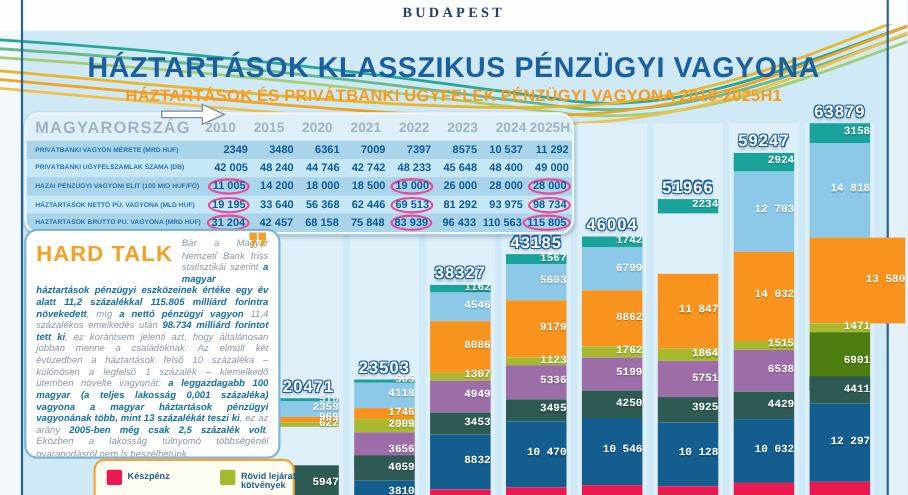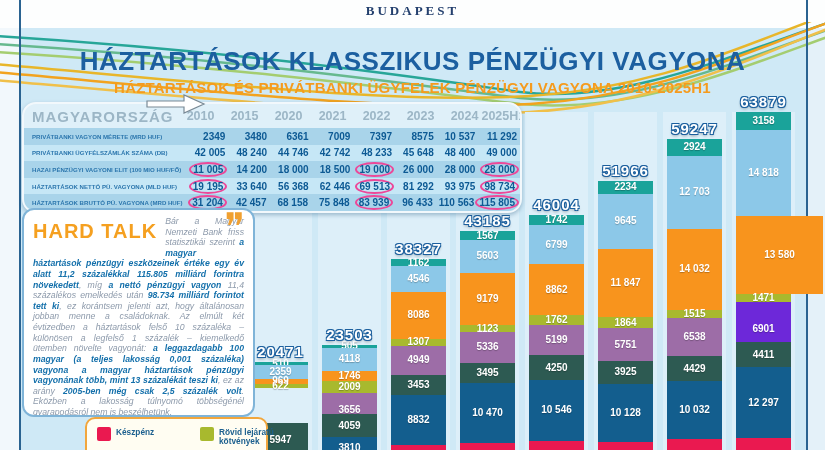--- a/index.html
+++ b/index.html
@@ -35,23 +35,23 @@
          white-space:nowrap;}
   .tcell.circ span{display:inline-block;border:2px solid #ec4899;border-radius:50%;
                    padding:0 2px;margin:-2px -2px;}
   .arrow-icon{position:absolute;left:146px;top:92px;z-index:6;}
   
   #chart{position:absolute;left:0;top:0;width:825px;height:450px;z-index:2;}
   .palecol{position:absolute;top:112px;height:345px;width:63px;background:#ddeff9;}
   .chart-edge{position:absolute;left:255px;top:216px;width:2px;height:234px;background:#5a9cc8;}
   .bar{position:absolute;z-index:3;}
   .seg{position:absolute;left:0;width:100%;}
-  .seglbl{position:absolute;left:0;right:0;top:50%;transform:translateY(-50%);text-align:center;
+  .seglbl{position:absolute;left:0;right:0;top:50%;transform:translateY(-50%);text-align:right;
           font-size:10px;line-height:10px;font-weight:bold;color:#fff;
-          text-shadow:0 1px 1px rgba(0,0,0,.25);}
+          text-shadow:0 1px 1px rgba(0,0,0,.25);font-family:Liberation Mono, monospace;}
   .totlbl{position:absolute;z-index:4;width:71px;text-align:center;font-size:15px;font-weight:bold;
           letter-spacing:1px;color:#fff;
           text-shadow:-1px -1px 0 #1b5f9e,1px -1px 0 #1b5f9e,-1px 1px 0 #1b5f9e,1px 1px 0 #1b5f9e,0 2px 3px rgba(0,0,0,.35);}
   
   .hard-talk-panel{position:absolute;left:22px;top:208px;width:233px;height:209px;z-index:6;
                    background:#ffffff;border:2px solid #7fb4d8;border-radius:12px;box-sizing:border-box;
                    padding:6px 9px;overflow:hidden;}
   .ht-quote{position:absolute;right:8px;top:-2px;font-size:38px;color:#f0a030;line-height:1;}
   .ht-head{float:left;font-size:20px;font-weight:bold;color:#f5a020;letter-spacing:1px;
            line-height:30px;margin:0 8px 2px 0;}
@@ -212,23 +212,20 @@
           <span class="seglbl">10 546</span>
         </div>
         <div class="seg" style="top: 225.576px; height: 39.424px; background: rgb(234, 25, 80);"></div>
       </div>
       <div class="totlbl" style="left: 521px; top: 196px;">46004</div>
       <div class="palecol" style="left: 594px;"></div>
       <div class="bar" style="left: 598px; top: 180.657px; width: 55px; height: 299.343px;">
         <div class="seg" style="top: 0px; height: 12.8687px; background: rgb(26, 163, 154);">
           <span class="seglbl">2234</span>
         </div>
-        <div class="seg" style="top: 12.8687px; height: 55.5588px; background: rgb(140, 200, 232);">
-          <span class="seglbl">9645</span>
-        </div>
         <div class="seg" style="top: 68.4274px; height: 68.2431px; background: rgb(248, 148, 29);">
           <span class="seglbl">11 847</span>
         </div>
         <div class="seg" style="top: 136.671px; height: 10.7373px; background: rgb(168, 185, 46);">
           <span class="seglbl">1864</span>
         </div>
         <div class="seg" style="top: 147.408px; height: 33.1279px; background: rgb(157, 109, 167);">
           <span class="seglbl">5751</span>
         </div>
         <div class="seg" style="top: 180.536px; height: 22.6094px; background: rgb(45, 90, 82);">
@@ -273,21 +270,21 @@
         </div>
         <div class="seg" style="top: 18.1912px; height: 85.3571px; background: rgb(140, 200, 232);">
           <span class="seglbl">14 818</span>
         </div>
         <div class="seg" style="top: 103.548px; height: 78.2258px; background: rgb(248, 148, 29); padding-left: 32px;">
           <span class="seglbl">13 580</span>
         </div>
         <div class="seg" style="top: 181.774px; height: 8.4735px; background: rgb(168, 185, 46);">
           <span class="seglbl">1471</span>
         </div>
-        <div class="seg" style="top: 190.248px; height: 53px; background: #6d28d9;">
+        <div class="seg" style="top: 190.248px; height: 53px; background: #4d7c0f;">
           <span class="seglbl">6901</span>
         </div>
         <div class="seg" style="top: 230px; height: 25.409px; background: rgb(45, 90, 82);">
           <span class="seglbl">4411</span>
         </div>
         <div class="seg" style="top: 255.409px; height: 70.8353px; background: rgb(19, 94, 142);">
           <span class="seglbl">12 297</span>
         </div>
         <div class="seg" style="top: 326.244px; height: 41.7224px; background: rgb(234, 25, 80);"></div>
       </div>

